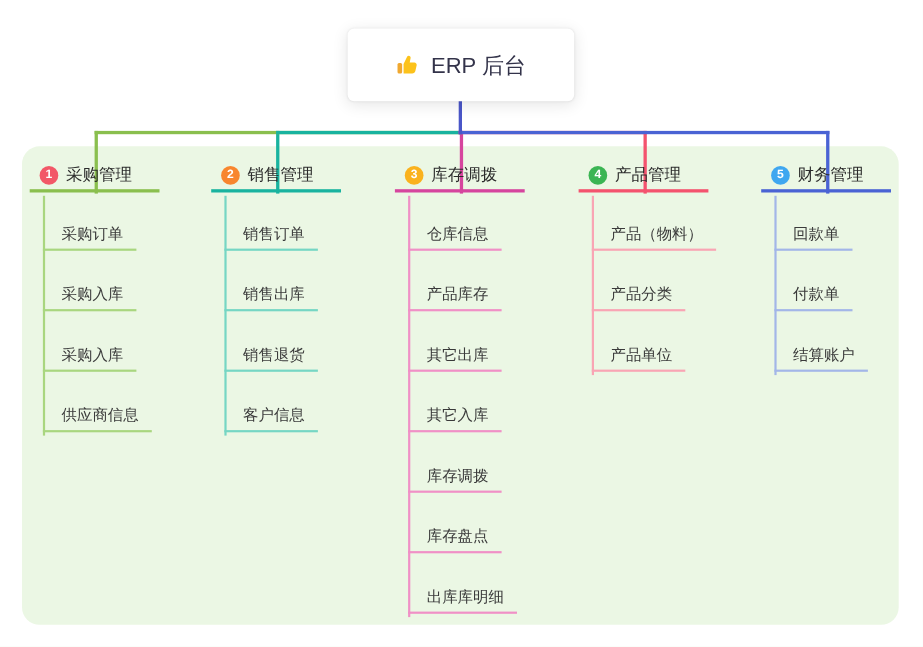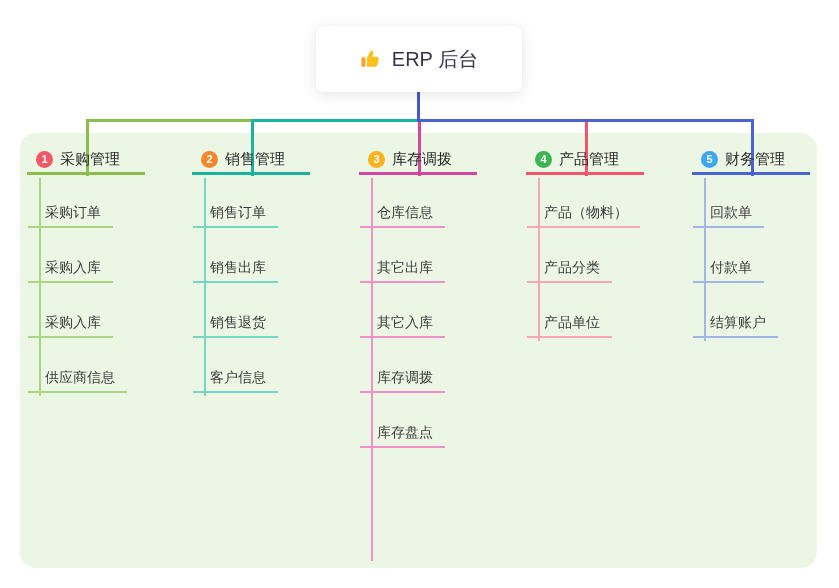--- a/index.html
+++ b/index.html
@@ -51,21 +51,21 @@
     font-size:11px; line-height:1; font-weight:600;
     display:flex; align-items:center; justify-content:center;
     margin-right:7px; flex:none;
   }
   .trunk {
     position:absolute; left:12px; top:31px; width:2px;
     background:var(--child-line);
   }
   .child {
     width:max-content;
-    margin-left:1px; margin-top:27px;
+    margin-left:12px; margin-top:27px;
     padding:2px 12px 4px 17px;
     border-bottom:2px solid var(--child-line);
     font-size:14px; line-height:20px; color:#3a3a3a;
     cursor:pointer; white-space:nowrap;
   }
   .child.first { margin-top:25px; }
 </style>
 </head>
 <body>
 
@@ -120,24 +120,26 @@
         <div class="child">销售退货</div>
         <div class="child">客户信息</div>
       </div>
       <div class="branch" style="left: 359px; --line: #d6459e; --badge: #fab21d; --child-line: #f090c6;">
     <div class="branch-header">
       <span class="badge">3</span>
       <span class="branch-label">库存调拨</span>
     </div>
     <div class="trunk" style="height: 383px;"></div>
   <div class="child first">仓库信息</div>
+        <div class="child">产品库存</div>
         <div class="child">其它出库</div>
         <div class="child">其它入库</div>
         <div class="child">库存调拨</div>
         <div class="child">库存盘点</div>
+        <div class="child">出库库明细</div>
       </div>
       <div class="branch" style="left: 526px; --line: #f4536e; --badge: #3bb553; --child-line: #f9a5b4;">
     <div class="branch-header">
       <span class="badge">4</span>
       <span class="branch-label">产品管理</span>
     </div>
     <div class="trunk" style="height: 163px;"></div>
   <div class="child first">产品（物料）</div>
         <div class="child">产品分类</div>
         <div class="child">产品单位</div>

